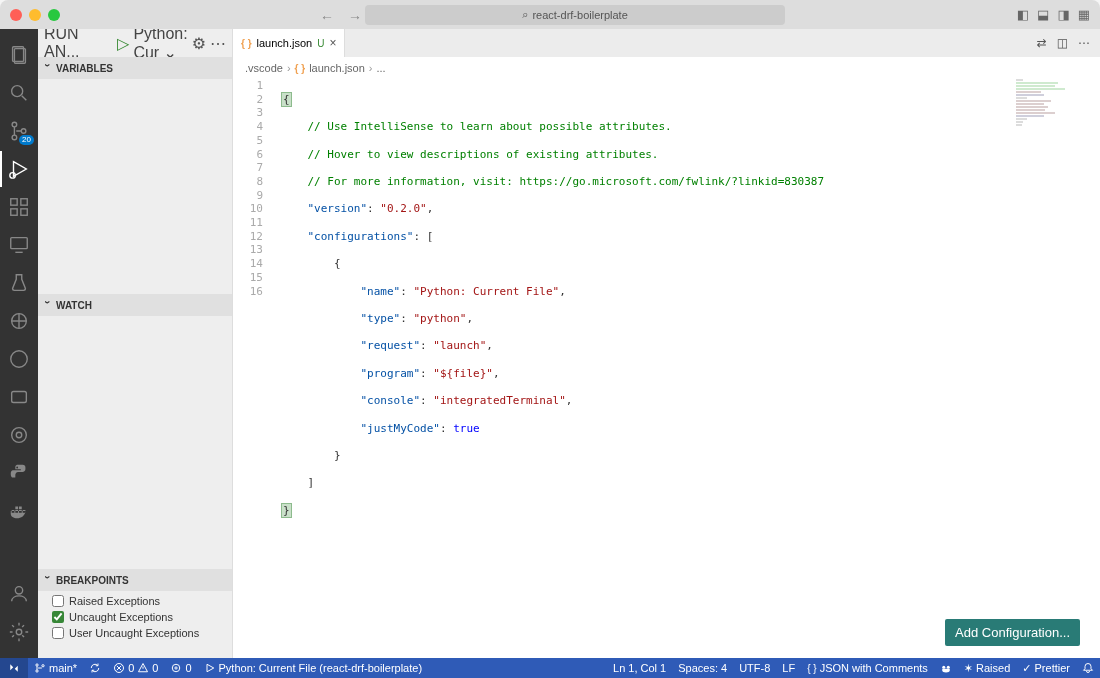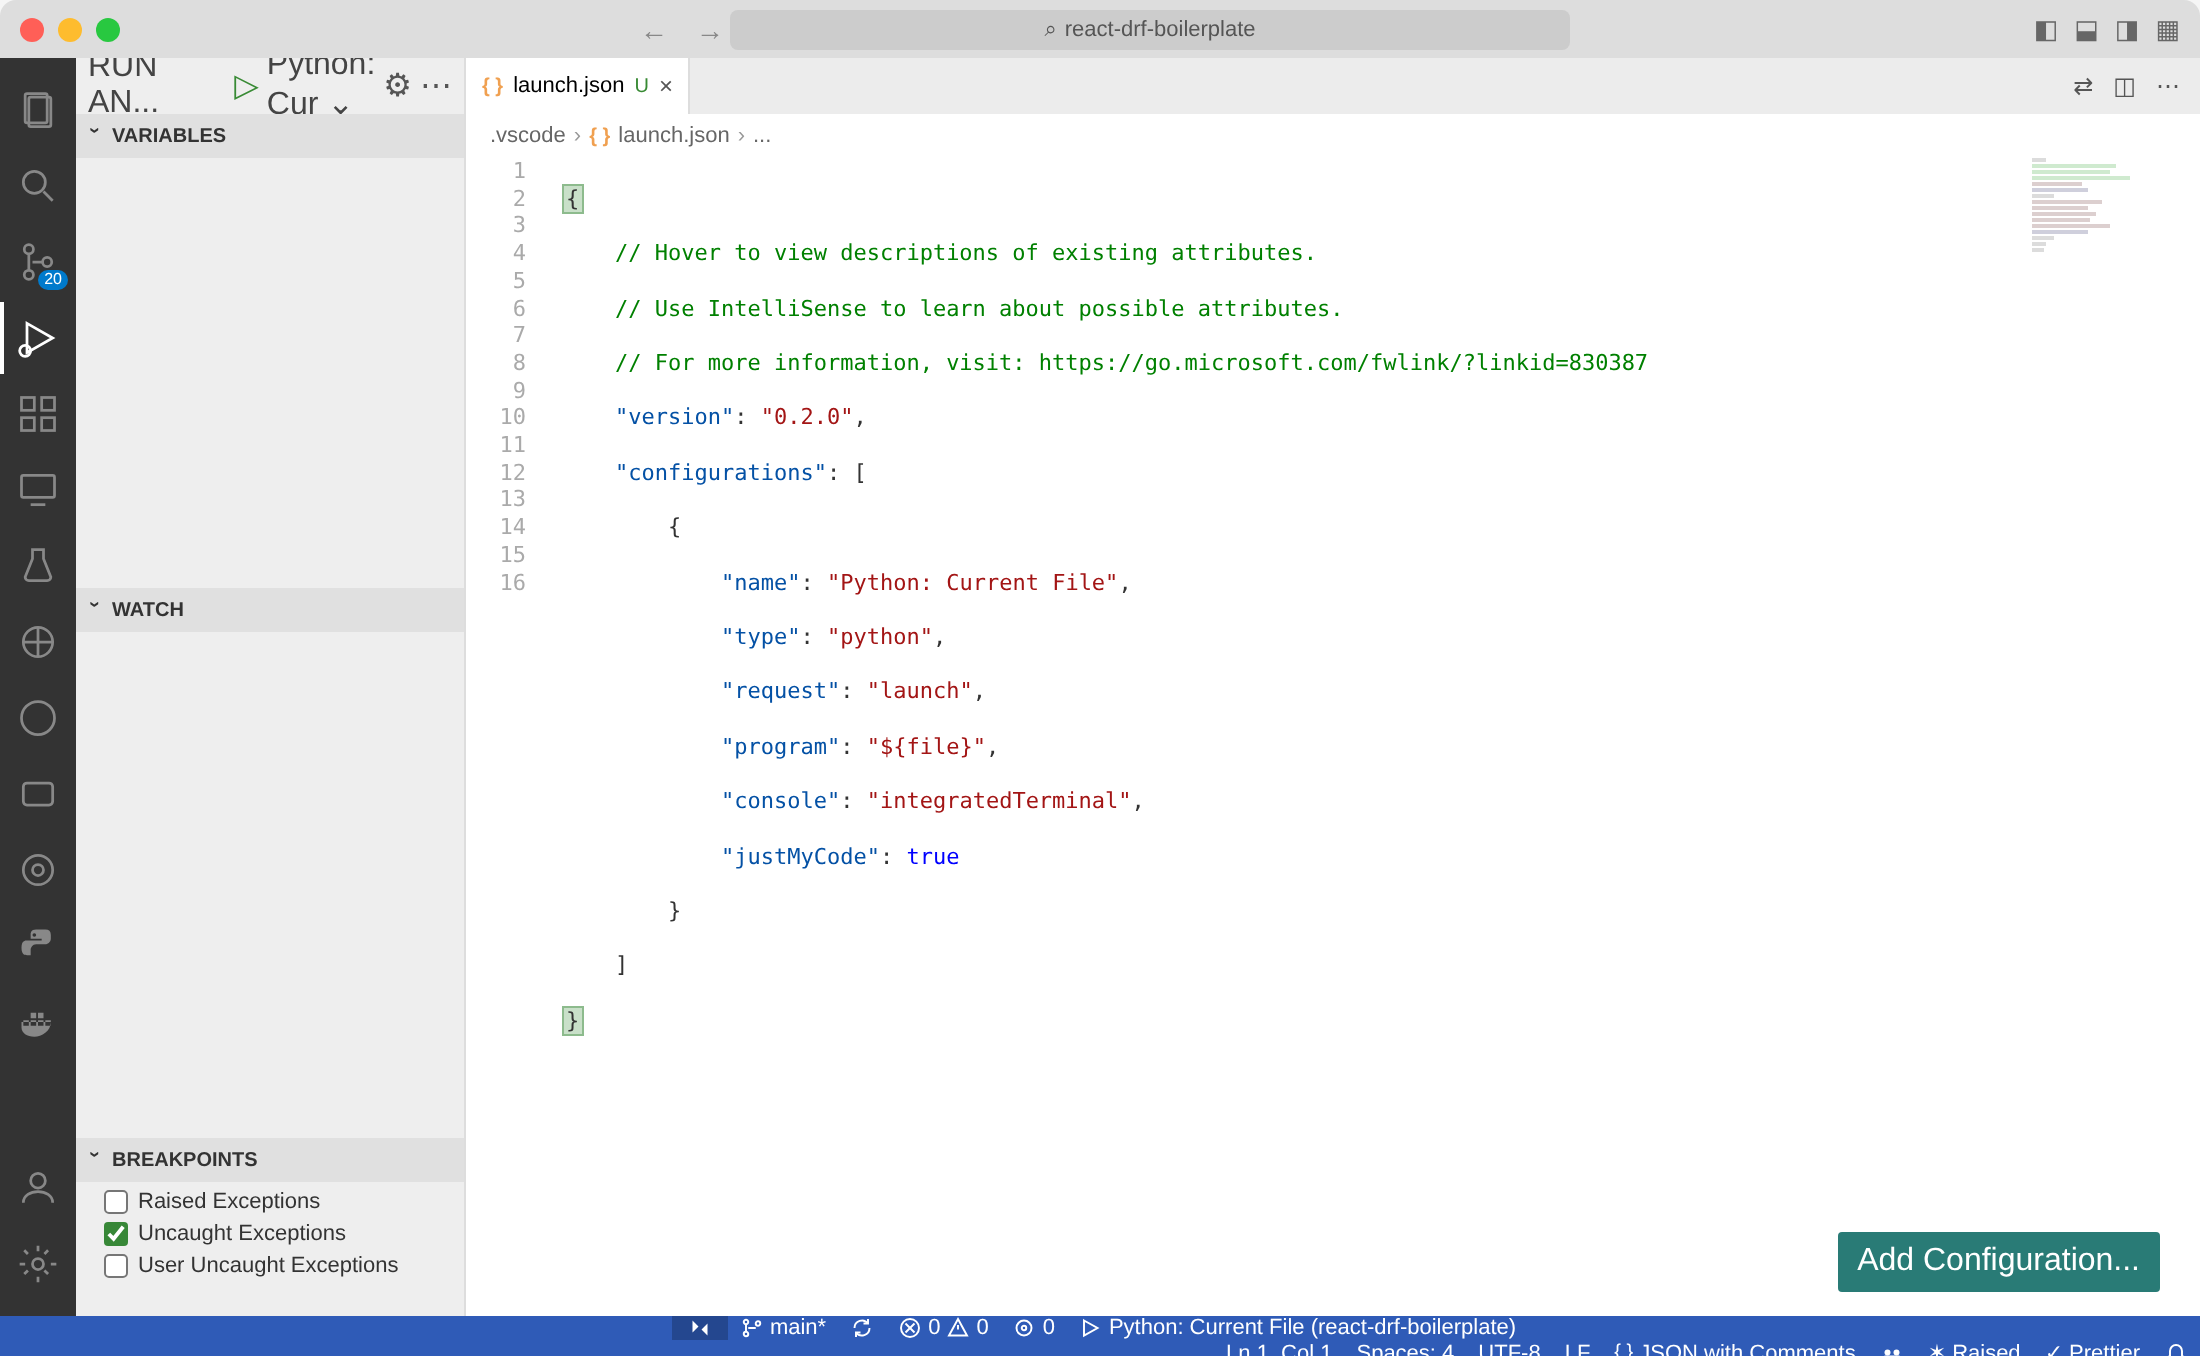--- a/index.html
+++ b/index.html
@@ -67,24 +67,24 @@
     .minimap-line { height: 2px; margin-bottom: 1px; }
     
     .hl-bracket { background: #c9e0c9; border: 1px solid #8dbb8d; padding: 0 1px; }
     .tok-comment { color: #008000; }
     .tok-key { color: #0451a5; }
     .tok-string { color: #a31515; }
     .tok-bool { color: #0000ff; }
     .tok-punc { color: #333; }
     .tok-link { color: #008000; }
     
-    .add-config-btn { position: absolute; right: 20px; bottom: 12px; background: #297b76; color: #fff; border: none; padding: 6px 10px; font-size: 16px; border-radius: 2px; cursor: pointer; }
-    
-    
-    .status-bar { height: 20px; background: #2f5bb7; color: #fff; display: flex; align-items: center; font-size: 11px; padding: 0 0px; flex-direction: column; }
+    .add-config-btn { position: absolute; right: 20px; bottom: 12px; background: #297b76; color: #fff; border: none; padding: 6px 10px; font-size: 13px; border-radius: 2px; cursor: pointer; }
+    
+    
+    .status-bar { height: 20px; background: #2f5bb7; color: #fff; display: flex; align-items: center; font-size: 11px; padding: 0 0px; }
     .status-left, .status-right { display: flex; align-items: center; height: 100%; }
     .status-right { margin-left: auto; }
     .status-item { padding: 0 6px; display: flex; align-items: center; gap: 3px; cursor: pointer; height: 100%; }
     .status-item.remote { background: #24478f; padding: 0 8px; }
     .status-item svg { width: 12px; height: 12px; }
   </style>
 </head>
 <body>
 
 <div class="titlebar">
@@ -281,22 +281,22 @@
           <div>10</div>
           <div>11</div>
           <div>12</div>
           <div>13</div>
           <div>14</div>
           <div>15</div>
           <div>16</div>
       </div>
       <div class="code">
 <div><span class="hl-bracket">{</span></div>
+<div>    <span class="tok-comment">// Use IntelliSense to learn about possible attributes.</span></div>
 <div>    <span class="tok-comment">// Hover to view descriptions of existing attributes.</span></div>
-<div>    <span class="tok-comment">// Use IntelliSense to learn about possible attributes.</span></div>
 <div>    <span class="tok-comment"><span>// For more information, visit: </span><span class="tok-link">https://go.microsoft.com/fwlink/?linkid=830387</span></span></div>
 <div>    <span class="tok-key">"version"</span><span class="tok-punc">: </span><span class="tok-string">"0.2.0"</span><span class="tok-punc">,</span></div>
 <div>    <span class="tok-key">"configurations"</span><span class="tok-punc">: [</span></div>
 <div>        <span class="tok-punc">{</span></div>
 <div>            <span class="tok-key">"name"</span><span class="tok-punc">: </span><span class="tok-string">"Python: Current File"</span><span class="tok-punc">,</span></div>
 <div>            <span class="tok-key">"type"</span><span class="tok-punc">: </span><span class="tok-string">"python"</span><span class="tok-punc">,</span></div>
 <div>            <span class="tok-key">"request"</span><span class="tok-punc">: </span><span class="tok-string">"launch"</span><span class="tok-punc">,</span></div>
 <div>            <span class="tok-key">"program"</span><span class="tok-punc">: </span><span class="tok-string">"${file}"</span><span class="tok-punc">,</span></div>
 <div>            <span class="tok-key">"console"</span><span class="tok-punc">: </span><span class="tok-string">"integratedTerminal"</span><span class="tok-punc">,</span></div>
 <div>            <span class="tok-key">"justMyCode"</span><span class="tok-punc">: </span><span class="tok-bool">true</span></div>

